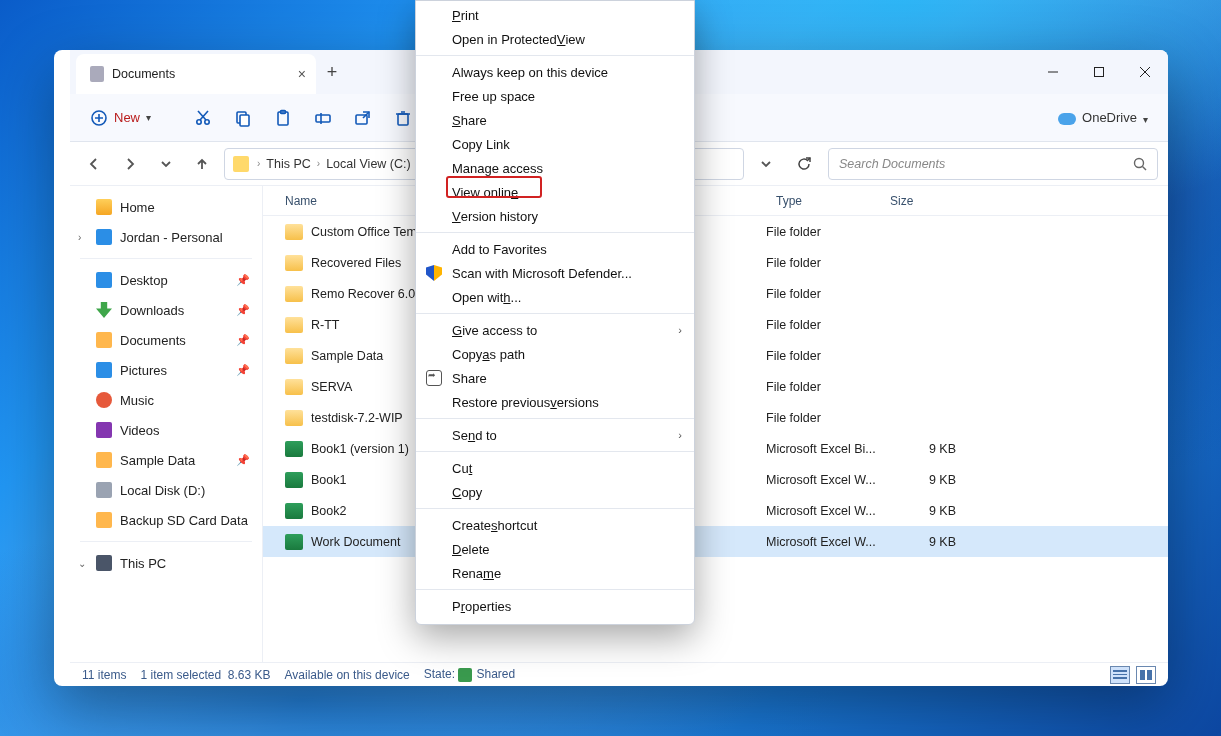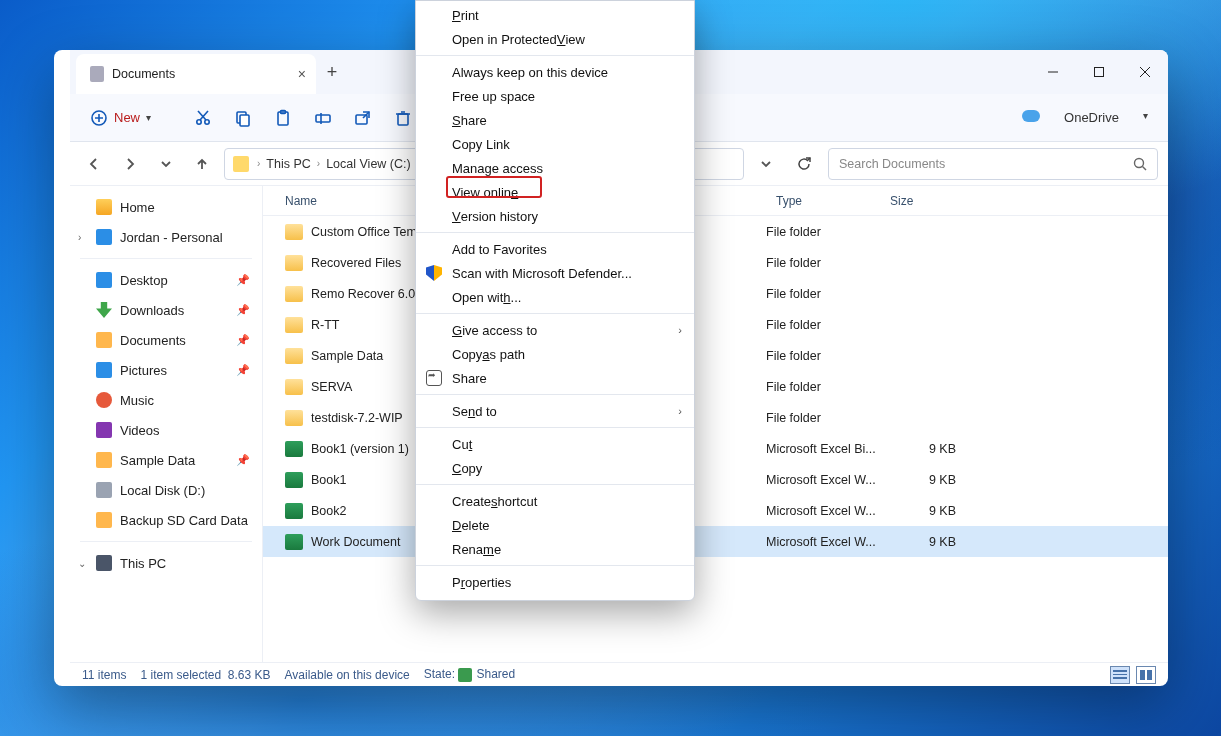--- a/index.html
+++ b/index.html
@@ -25,30 +25,30 @@
   .tab-close { position:absolute; right:10px; font-size:14px; color:#555; cursor:pointer;}
   .newtab { width:32px; display:flex; align-items:center; justify-content:center; color:#444; font-size:18px; cursor:pointer;}
   .spacer { flex:1; }
   .winbtn { width:46px; display:flex; align-items:center; justify-content:center; color:#222;}
   .winbtn svg { width:12px; height:12px; }
   .toolbar { height:48px; background:#f7f9fe; display:flex; align-items:center; padding:0 12px; gap:4px; border-bottom:1px solid #e0e5ee;}
   .tbtn { height:32px; padding:0 8px; display:flex; align-items:center; gap:6px; border-radius:4px; color:#1a62c6; font-size:13px;}
   .tbtn.icon-only { width:36px; justify-content:center; padding:0;}
   .tbtn svg { width:18px; height:18px; stroke:#1259b8; fill:none; stroke-width:1.6;}
   .chev { font-size:10px; color:#444;}
-  .onedrive { margin-left:auto; display:flex; align-items:flex-start; gap:24px; color:#333; font-size:13px; padding:0 8px;}
+  .onedrive { margin-left:auto; display:flex; align-items:flex-end; gap:6px; color:#333; font-size:13px; padding:0 8px;}
   .cloud { width:18px; height:12px; background:#4aa3ea; border-radius:7px; position:relative;}
   .navrow { height:44px; display:flex; align-items:center; padding:0 10px; gap:8px; border-bottom:1px solid #eceff5;}
   .navbtn { width:28px; height:28px; display:flex; align-items:center; justify-content:center; color:#555;}
   .navbtn svg { width:14px; height:14px; stroke:#555; fill:none; stroke-width:1.8;}
   .crumbs { flex:1; height:32px; border:1px solid #cfd6e3; border-radius:4px; display:flex; align-items:center; padding:0 8px; font-size:12.5px; color:#333; gap:6px;}
   .crumbs .sep { color:#888; font-size:10px;}
   .crumbs .cicon { width:16px; height:16px; background:#ffd96b; border-radius:2px; margin-right:2px;}
   .refresh { width:32px; height:32px; display:flex; align-items:center; justify-content:center;}
-  .search { width:330px; height:32px; border:1px solid #cfd6e3; border-radius:4px; display:flex; align-items:center; padding:0 10px; font-size:12.5px; color:#888; justify-content:space-between;}
+  .search { width:330px; height:32px; border:1px solid #cfd6e3; border-radius:4px; display:flex; align-items:center; padding:0 10px; font-size:12.5px; color:#888; justify-content:space-between;font-style:italic;}
   .main { flex:1; display:flex; min-height:0;}
   .sidebar { width:193px; border-right:1px solid #eceff5; padding:6px 4px; overflow:auto; font-size:13px;}
   .sitem { display:flex; align-items:center; gap:8px; height:30px; padding:0 8px 0 22px; border-radius:4px; color:#222; position:relative;}
   .sitem .caret { position:absolute; left:4px; font-size:10px; color:#666;}
   .sitem .pin { position:absolute; right:8px; font-size:11px; color:#888;}
   .sicon { width:16px; height:16px; border-radius:2px; flex-shrink:0;}
   .sicon.home{background:linear-gradient(#ffcf5a,#f5a623);} .sicon.od{background:#2b8ee6;}
   .sicon.desk{background:#2b8ee6;} .sicon.dl{background:#3fa64a; clip-path:polygon(50% 100%,0 40%,30% 40%,30% 0,70% 0,70% 40%,100% 40%);} 
   .sicon.doc{background:#ffb74d;} .sicon.pic{background:#2b8ee6;} .sicon.mus{background:#e6593b; border-radius:50%;}
   .sicon.vid{background:#8436b0;} .sicon.fld{background:#ffb74d;} .sicon.drv{background:#9aa3b2;}
@@ -435,20 +435,21 @@
       <span>Scan with Microsoft Defender...</span>
     </div>
   <div class="citem">Open wit<u>h</u>...</div>
   <div class="csep"></div>
   <div class="citem"><u>G</u>ive access to<span class="sub">›</span></div>
   <div class="citem">Copy <u>a</u>s path</div>
   <div class="citem">
       <span class="cicn sharearrow"></span>
       <span>Share</span>
     </div>
+  <div class="citem">Restore previous <u>v</u>ersions</div>
   <div class="csep"></div>
   <div class="citem">Se<u>n</u>d to<span class="sub">›</span></div>
   <div class="csep"></div>
   <div class="citem">Cu<u>t</u></div>
   <div class="citem"><u>C</u>opy</div>
   <div class="csep"></div>
   <div class="citem">Create <u>s</u>hortcut</div>
   <div class="citem"><u>D</u>elete</div>
   <div class="citem">Rena<u>m</u>e</div>
   <div class="csep"></div>

